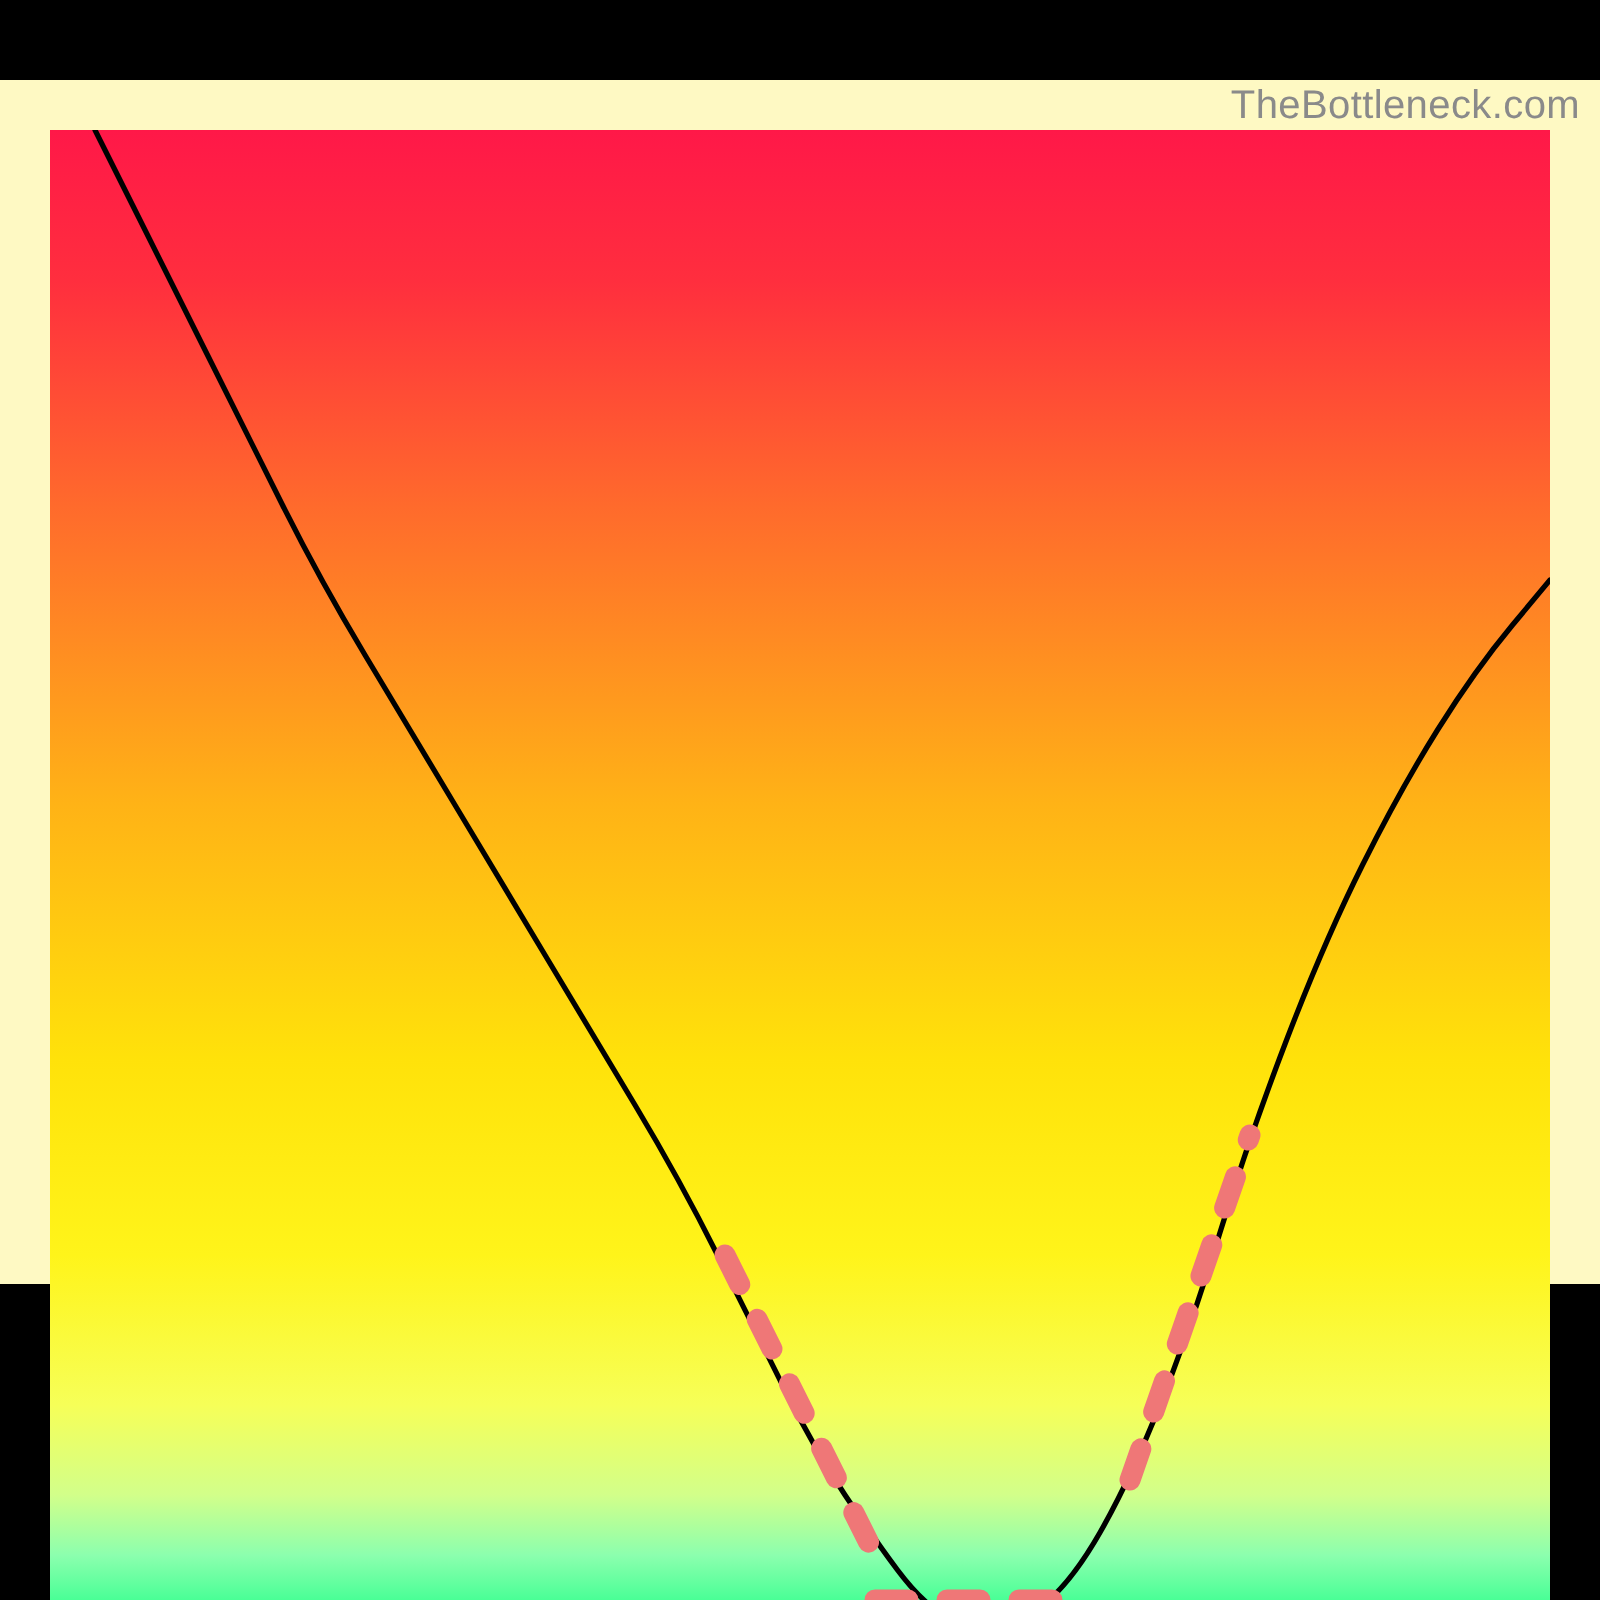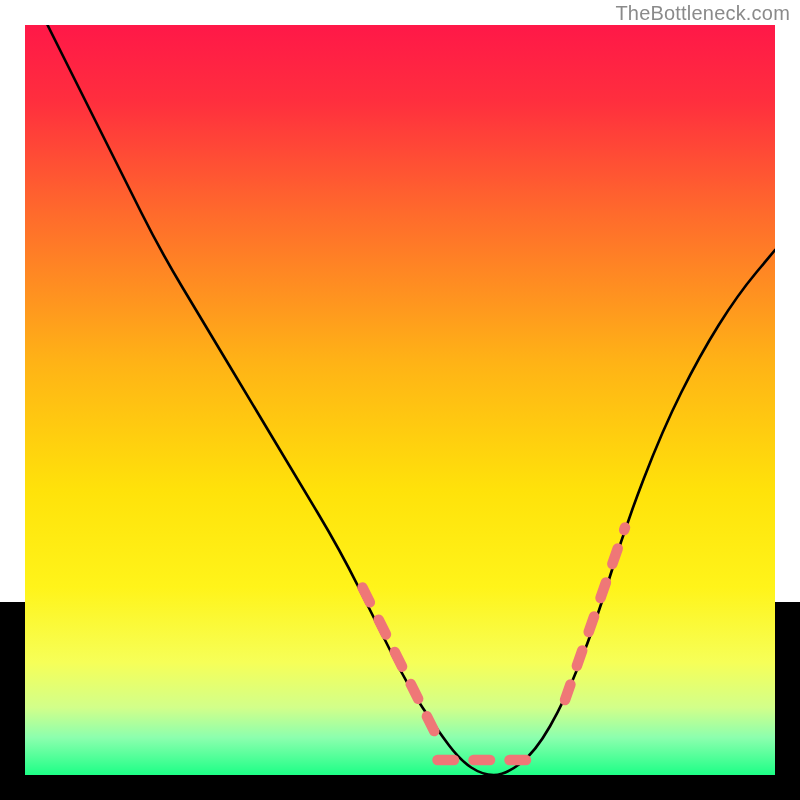--- a/index.html
+++ b/index.html
@@ -8,21 +8,22 @@
     width: 800px;
     height: 800px;
     overflow: hidden;
     background: #000;
     font-family: Arial, Helvetica, sans-serif;
   }
   .stage {
     position: relative;
     width: 800px;
     height: 602px;
-    background: #ffffff;
+    background: #fef9c3;
+    margin-top: 40px;
   }
   .plot-area {
     position: absolute;
     left: 25px;
     top: 25px;
     width: 750px;
     height: 750px;
     overflow: hidden;
   }
   .gradient {

